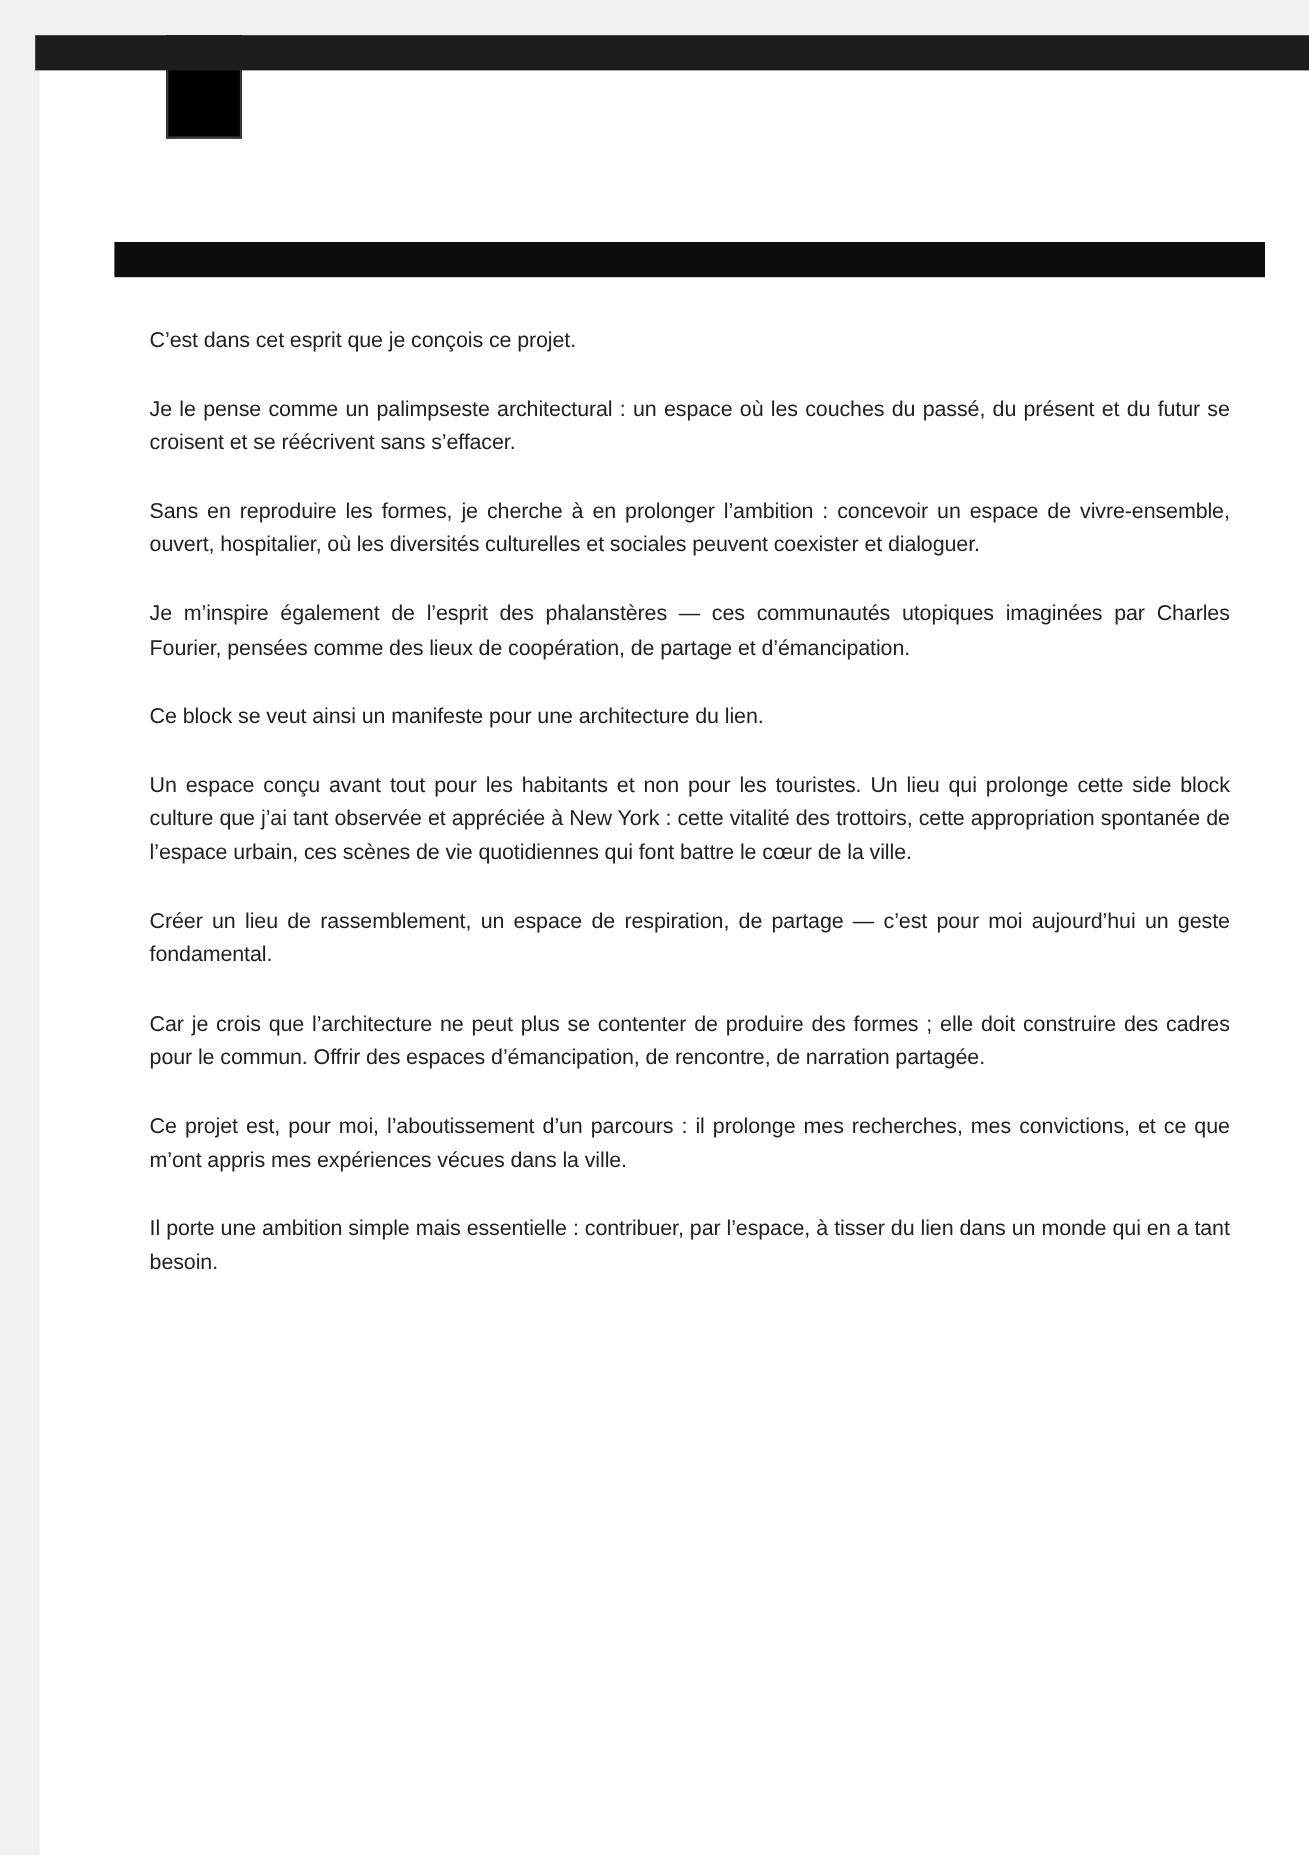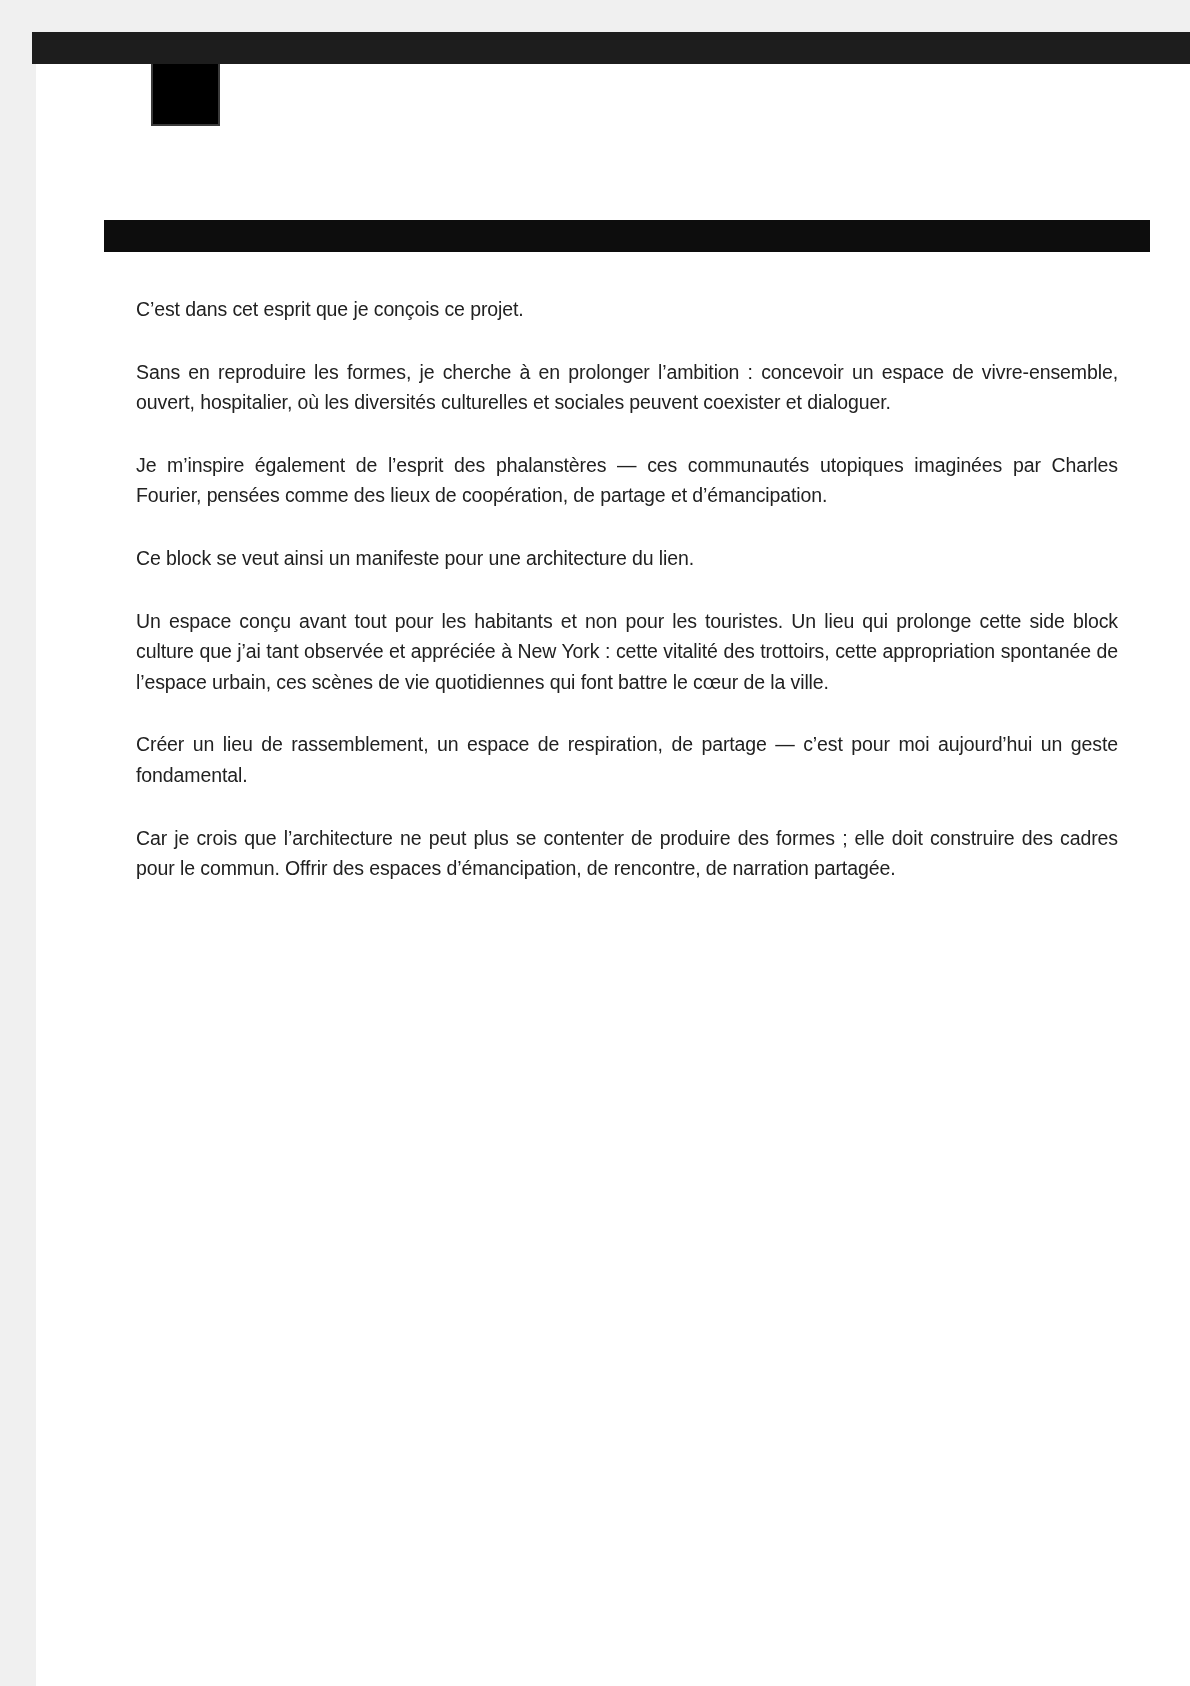--- a/index.html
+++ b/index.html
@@ -61,21 +61,24 @@
 </head>
 <body>
 
 <div class="viewport">
   <div class="top-edge-bar"></div>
   <div class="page">
     <div class="logo-placeholder"></div>
     <div class="divider"></div>
     <div class="content">
       <p>C’est dans cet esprit que je conçois ce projet.</p>
+      <p>Je le pense comme un palimpseste architectural : un espace où les couches du passé, du présent et du futur se croisent et se réécrivent sans s’effacer.</p>
       <p>Sans en reproduire les formes, je cherche à en prolonger l’ambition : concevoir un espace de vivre-ensemble, ouvert, hospitalier, où les diversités culturelles et sociales peuvent coexister et dialoguer.</p>
       <p>Je m’inspire également de l’esprit des phalanstères — ces communautés utopiques imaginées par Charles Fourier, pensées comme des lieux de coopération, de partage et d’émancipation.</p>
       <p>Ce block se veut ainsi un manifeste pour une architecture du lien.</p>
       <p>Un espace conçu avant tout pour les habitants et non pour les touristes. Un lieu qui prolonge cette side block culture que j’ai tant observée et appréciée à New York : cette vitalité des trottoirs, cette appropriation spontanée de l’espace urbain, ces scènes de vie quotidiennes qui font battre le cœur de la ville.</p>
       <p>Créer un lieu de rassemblement, un espace de respiration, de partage — c’est pour moi aujourd’hui un geste fondamental.</p>
       <p>Car je crois que l’architecture ne peut plus se contenter de produire des formes ; elle doit construire des cadres pour le commun. Offrir des espaces d’émancipation, de rencontre, de narration partagée.</p>
+      <p>Ce projet est, pour moi, l’aboutissement d’un parcours : il prolonge mes recherches, mes convictions, et ce que m’ont appris mes expériences vécues dans la ville.</p>
+      <p>Il porte une ambition simple mais essentielle : contribuer, par l’espace, à tisser du lien dans un monde qui en a tant besoin.</p>
     </div>
   </div>
 </div>
 
 </body></html>

